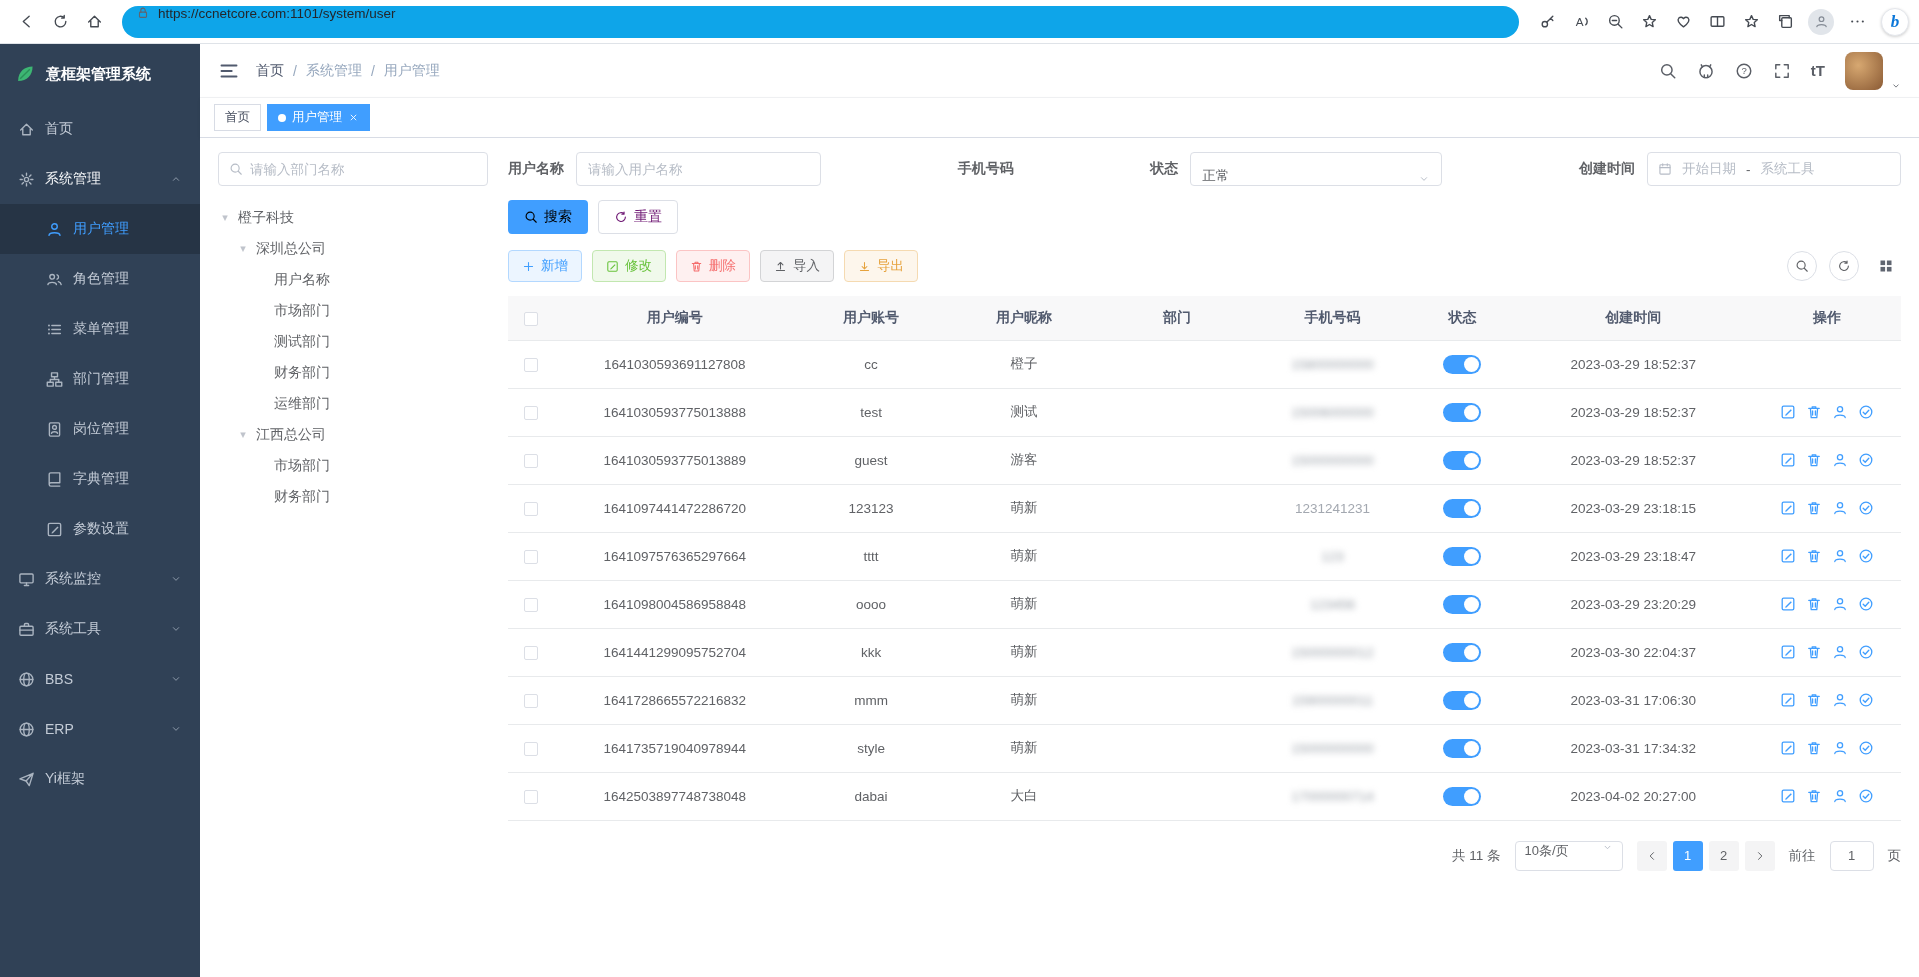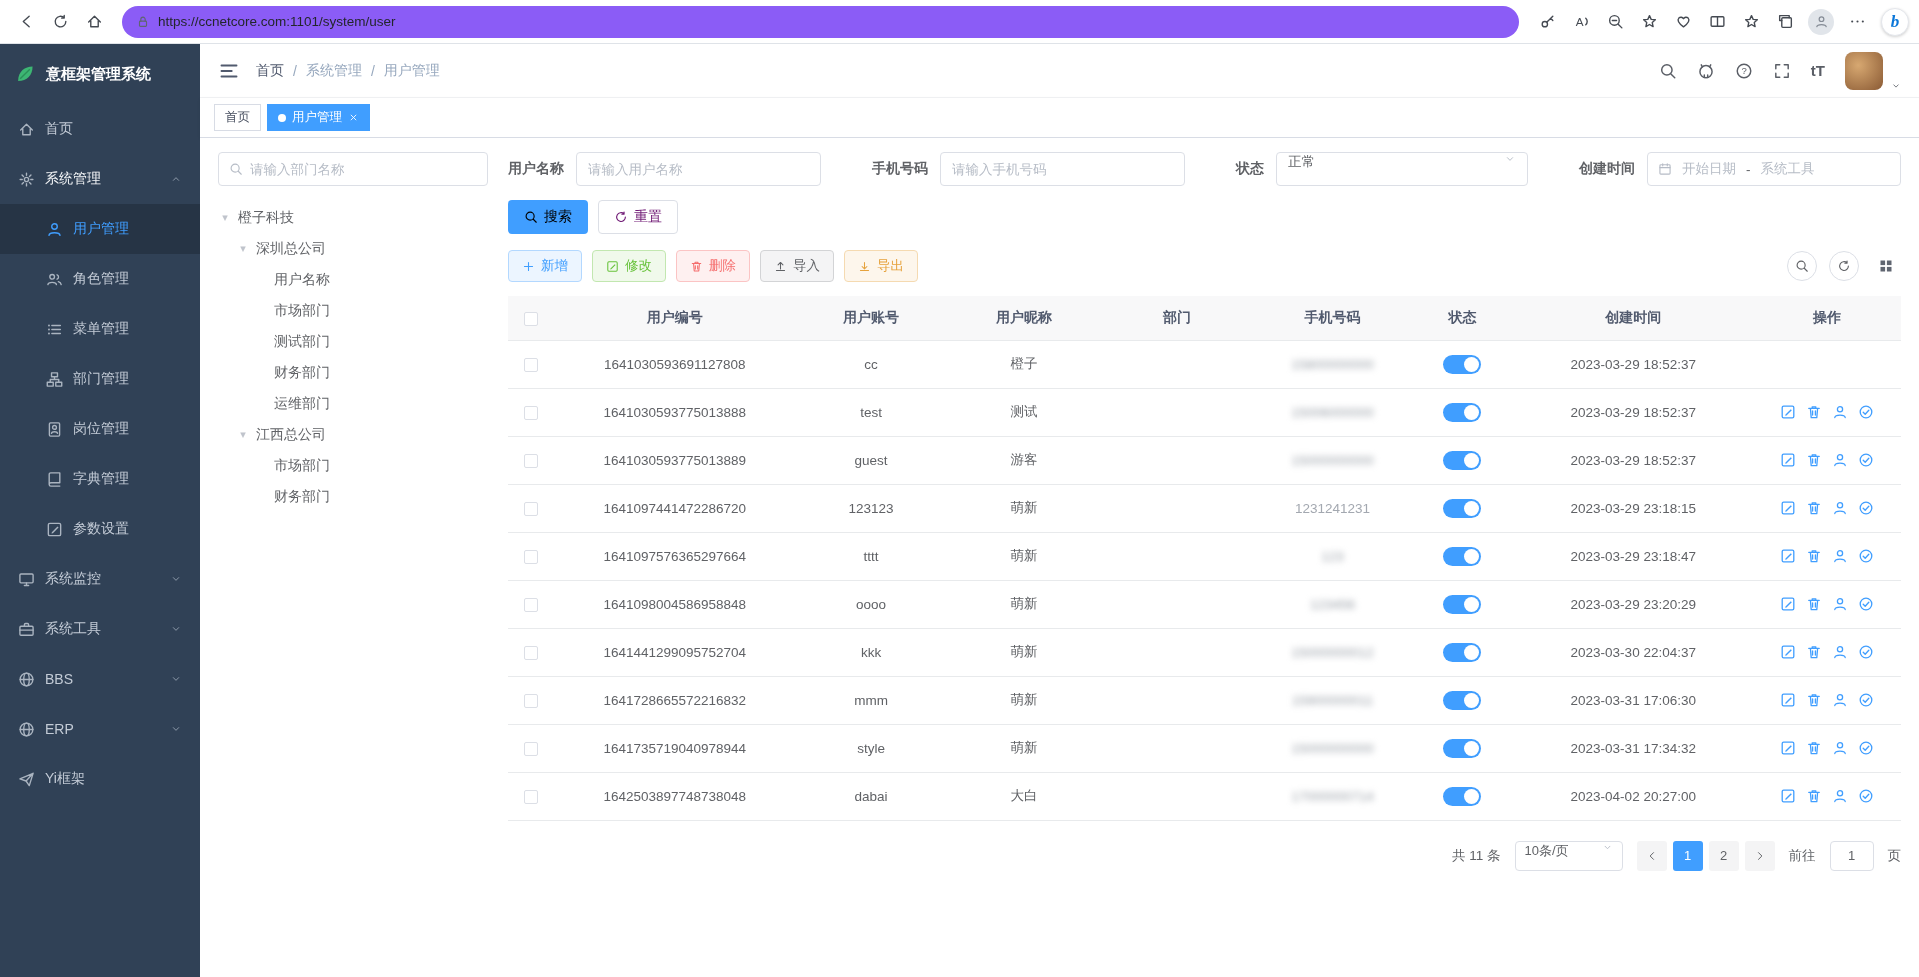--- a/index.html
+++ b/index.html
@@ -5,21 +5,21 @@
   *{margin:0;padding:0;box-sizing:border-box;font-family:"Liberation Sans","DejaVu Sans",sans-serif}
   html,body{width:1919px;height:977px;background:#fff;overflow:hidden;font-size:14px;color:#515a6e}
   .icon{display:inline-flex;flex:none;width:16px;height:16px}
   .icon svg{width:100%;height:100%}
 
   
   .browser-bar{height:44px;display:flex;align-items:center;gap:4px;padding:0 10px;background:#fff;border-bottom:1px solid #dfe3e8}
   .b-nav,.b-actions{display:flex;align-items:center;gap:2px}
   .b-btn{width:32px;height:32px;border-radius:6px;display:flex;align-items:center;justify-content:center;color:#454a52;cursor:pointer}
   .b-btn .icon{width:17px;height:17px}
-  .address-bar{flex:1;height:32px;margin:0 8px;background:#8b5cf6;border-radius:16px;display:flex;align-items:center;gap:8px;padding:0 14px;min-width:0;cursor:text}
+  .address-bar{flex:1;height:32px;margin:0 8px;background:#0ea5e9;border-radius:16px;display:flex;gap:8px;padding:0 14px;min-width:0;cursor:text}
   .address-bar .icon{width:14px;height:14px;color:#5f6570}
   .url{font-size:13.5px;color:#23262b;white-space:nowrap}
   .profile-avatar{width:26px;height:26px;border-radius:50%;background:#e1e5ea;color:#858c96;display:flex;align-items:center;justify-content:center;margin:0 3px;cursor:pointer}
   .profile-avatar .icon{width:15px;height:15px}
   .bing-btn{width:28px;height:28px;border-radius:50%;background:#fff;border:1px solid #e4e7ec;display:flex;align-items:center;justify-content:center;font-weight:bold;font-style:italic;color:#0b77d9;font-size:17px;box-shadow:0 1px 3px rgba(0,0,0,.18);margin-left:4px;cursor:pointer;font-family:"Liberation Serif",serif}
 
   
   .app{display:flex;height:933px}
   .sidebar{width:200px;flex:none;background:#304156;display:flex;flex-direction:column;overflow:hidden}
   .logo{height:60px;display:flex;align-items:center;gap:10px;padding:0 14px}
@@ -66,21 +66,21 @@
   .tree{margin-top:16px}
   .tree-row{height:31px;display:flex;align-items:center;gap:6px;font-size:14px;color:#606266;cursor:pointer}
   .caret{width:14px;color:#c0c4cc;font-size:11px;text-align:center;flex:none}
 
   .right-panel{flex:1;min-width:0;display:flex;flex-direction:column}
   .filter-row{display:flex;align-items:center;justify-content:space-between}
   .f-item{display:flex;align-items:center}
   .f-label{font-weight:bold;color:#606266;font-size:14px;white-space:nowrap}
   .f-input{width:245px;height:34px;border:1px solid #dcdfe6;border-radius:4px;padding:0 11px;font-size:13.5px;color:#606266;outline:none;margin-left:12px}
   .f-input::placeholder{color:#b6bcc6}
-  .select-box{width:252px;height:34px;border:1px solid #dcdfe6;border-radius:4px;display:flex;align-items:flex-start;padding:0 11px;gap:8px;margin-left:12px;font-size:13.5px;color:#606266;cursor:pointer}
+  .select-box{width:252px;height:34px;border:1px solid #dcdfe6;border-radius:4px;display:flex;align-items:flex-end;padding:0 11px;gap:8px;margin-left:12px;font-size:13.5px;color:#606266;cursor:pointer}
   .select-box .chev{margin-left:auto;width:12px;height:12px;color:#b6bcc6}
   .daterange{width:254px;height:34px;border:1px solid #dcdfe6;border-radius:4px;display:flex;align-items:center;gap:10px;padding:14px 10px;margin-left:12px;font-size:13.5px;color:#b6bcc6;cursor:pointer}
   .daterange .icon{width:14px;height:14px;color:#b6bcc6}
   .dr-sep{color:#606266}
 
   .btn-row{margin-top:14px;display:flex;gap:10px}
   .btn{height:34px;padding:0 15px;border-radius:4px;font-size:14px;display:flex;align-items:center;gap:6px;cursor:pointer;border:1px solid transparent}
   .btn .icon{width:14px;height:14px}
   .btn.primary{background:#409eff;color:#000000}
   .btn.default{background:#fff;border-color:#dcdfe6;color:#701a75}
@@ -531,21 +531,20 @@
       </div>
 
       <div class="right-panel">
         <div class="filter-row">
           <div class="f-item">
             <span class="f-label">用户名称</span>
             <input class="f-input" placeholder="请输入用户名称" style="">
           </div>
           <div class="f-item">
             <span class="f-label">手机号码</span>
-            <input class="f-input" placeholder="请输入手机号码" style="">
           </div>
           <div class="f-item">
             <span class="f-label">状态</span>
             <div class="select-box">
               <span>正常</span>
               <span class="icon chev">
                   <svg viewBox="0 0 16 16">
                     <path d="M4.5 6.2 L8 9.8 L11.5 6.2" stroke="currentColor" fill="none" stroke-width="1.3" stroke-linecap="round" stroke-linejoin="round"></path>
                   </svg>
                 </span>

